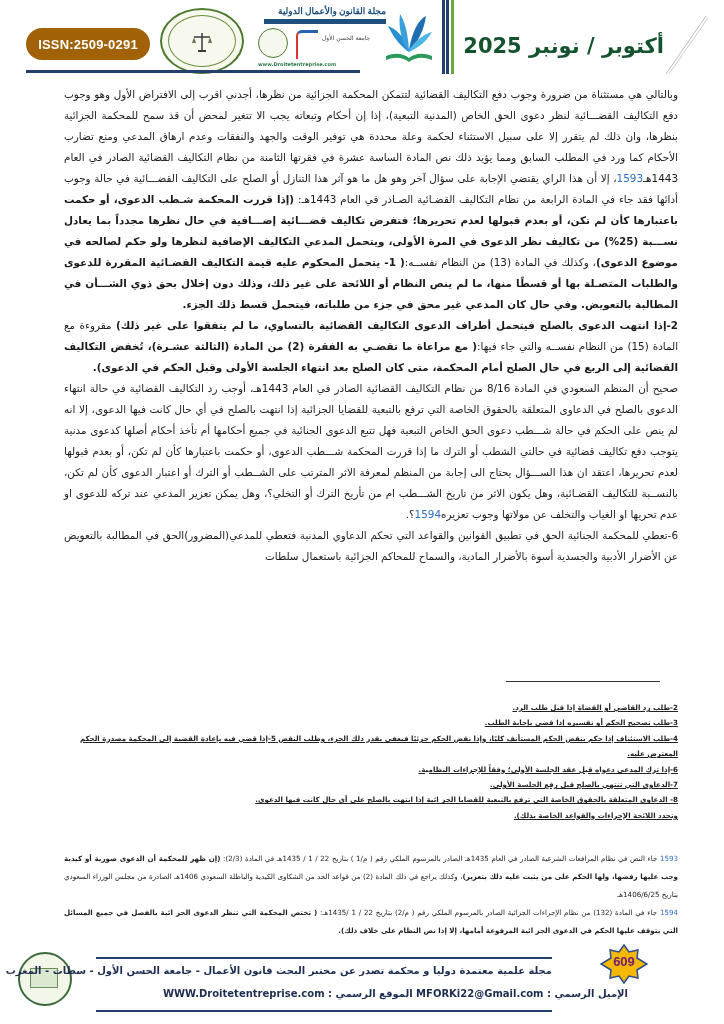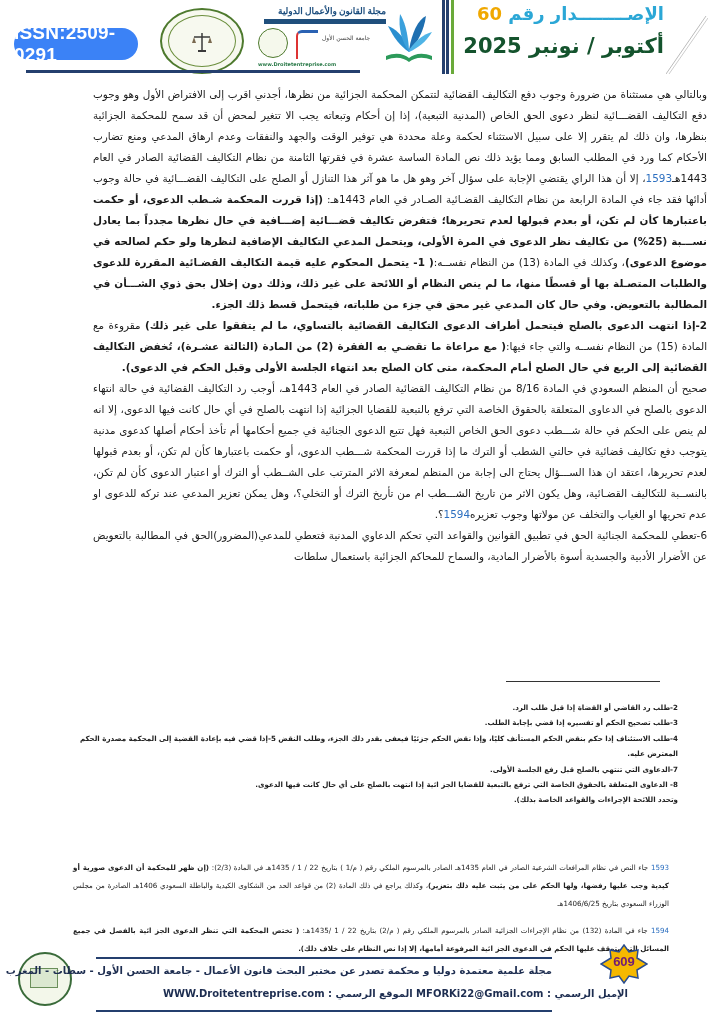--- a/index.html
+++ b/index.html
@@ -1,49 +1,49 @@
 <!DOCTYPE html>
 <html><head>
 <meta charset="utf-8">
 <style>
   html, body { margin:0; padding:0; background:#ffffff; }
   body { width:724px; height:1024px; position:relative; overflow:hidden; font-family:"DejaVu Sans", sans-serif; color:#1a1a1a; }
 
   
   .header { position:absolute; left:0; top:0; width:724px; height:76px; }
-  .issn { position:absolute; left:14px; top:28px; width:124px; height:32px; border-radius:16px; background:#3b82f6; color:#fff; font-family:"Liberation Sans", sans-serif; font-size:19px; font-weight:bold; display:flex; align-items:center; justify-content:center; letter-spacing:0.2px; }
+  .issn { position:absolute; left:26px; top:28px; width:124px; height:32px; border-radius:16px; background:#a16207; color:#fff; font-family:"Liberation Sans", sans-serif; font-size:13px; font-weight:bold; display:flex; align-items:center; justify-content:center; letter-spacing:0.2px; }
   .lab-seal { position:absolute; left:160px; top:8px; width:80px; height:62px; border-radius:50%; border:2px solid #4e7a2e; background:#f7f9ef; }
   .lab-seal .ring { position:absolute; left:6px; top:5px; right:6px; bottom:5px; border-radius:50%; border:1px solid #6b8f3d; }
   .lab-seal .scale { position:absolute; left:28px; top:20px; width:24px; height:24px; }
   .journal-logo { position:absolute; left:256px; top:6px; width:178px; height:60px; }
   .journal-logo .jname { position:absolute; right:48px; top:0; font-size:9px; font-weight:bold; color:#1d4e7e; white-space:nowrap; direction:rtl; font-family:Liberation Serif, serif; }
   .journal-logo .jbar { position:absolute; left:8px; right:48px; top:13px; height:5px; background:#1f4f7c; }
   .journal-logo .mini-seal { position:absolute; left:2px; top:22px; width:28px; height:28px; border-radius:50%; border:1.5px solid #4e7a2e; background:#f5f8ec; }
   .journal-logo .uni-mark { position:absolute; left:40px; top:24px; width:20px; height:26px; border-top:3px solid #2a62b3; border-left:2px solid #d33; border-radius:6px 0 0 0; }
   .journal-logo .uni-name { position:absolute; left:66px; top:28px; font-size:6px; color:#444; direction:rtl; }
   .journal-logo .url { position:absolute; left:2px; top:55px; font-size:5px; color:#2c7b4a; font-weight:bold; font-family:"DejaVu Sans", sans-serif; }
   .journal-logo .book { position:absolute; right:0; top:4px; width:50px; height:56px; }
   .vbars { position:absolute; left:442px; top:0; width:14px; height:74px; }
   .vbars span { position:absolute; top:0; height:74px; width:3px; }
   .issue-line { position:absolute; right:60px; top:3px; font-size:18px; font-weight:bold; color:#2ba7d6; direction:rtl; white-space:nowrap; font-family:"DejaVu Sans", sans-serif; }
   .issue-line .num { color:#f0a800; }
   .date-line { position:absolute; right:60px; top:34px; font-size:21px; font-weight:bold; color:#14532d; direction:rtl; white-space:nowrap; font-family:"DejaVu Sans", sans-serif; }
   .diag { position:absolute; left:666px; top:14px; width:42px; height:62px; }
   .header-rule { position:absolute; left:26px; top:70px; width:334px; height:3px; background:#243f6e; }
 
   
-  .content { position:absolute; left:64px; top:84px; width:614px; direction:rtl; text-align:justify; font-family:"DejaVu Sans", sans-serif; font-size:10.4px; line-height:21px;margin-left:29px; }
+  .content { position:absolute; left:64px; top:84px; width:614px; direction:rtl; text-align:justify; font-family:"DejaVu Sans", sans-serif; font-size:10.4px; line-height:21px; }
   .content p { margin:0; }
   .b { font-weight:bold; }
   .ref { color:#2c6fc0; }
   .fn-rule { position:absolute; right:64px; top:681px; width:154px; height:1px; background:#333; }
   .footnotes { position:absolute; left:64px; top:700px; width:614px; direction:rtl; text-align:right; font-family:"DejaVu Sans", sans-serif; font-size:7.1px; line-height:15.4px; font-weight:bold; color:#222; }
-  .footnotes p { margin:0; }
+  .footnotes p { margin:0;text-decoration:underline; }
   .refnotes { position:absolute; left:64px; top:850px; width:614px; direction:rtl; text-align:justify; font-family:"DejaVu Sans", sans-serif; font-size:7.1px; line-height:18px; color:#222; }
-  .refnotes p { margin:9px; }
+  .refnotes p { margin:0; }
   .refnotes .ref { color:#2c6fc0; }
 
   
   .foot-rule-top { position:absolute; left:96px; top:957px; width:456px; height:2px; background:#243f6e; }
   .foot-rule-bot { position:absolute; left:96px; top:1010px; width:456px; height:2px; background:#243f6e; }
   .foot-line1 { position:absolute; left:96px; top:965px; width:456px; text-align:left; direction:rtl; font-size:10px; font-weight:bold; color:#1d2d50; white-space:nowrap; font-family:"DejaVu Sans", sans-serif; }
   .foot-line2 { position:absolute; left:96px; top:988px; width:532px; text-align:right; direction:rtl; font-size:10px; font-weight:bold; color:#1d2d50; white-space:nowrap; font-family:"DejaVu Sans", sans-serif; }
   .page-badge { position:absolute; left:600px; top:944px; width:48px; height:40px; }
   .page-badge .num { position:absolute; left:0; top:10px; width:48px; text-align:center; font-size:13px; font-weight:bold; color:#701a75; font-family:"Liberation Sans", sans-serif; }
   .foot-seal { position:absolute; left:18px; top:952px; width:50px; height:50px; border-radius:50%; border:2px solid #3a6b3a; background:#f3f7ea; }
@@ -81,24 +81,20 @@
       <path d="M2 46 C12 42 20 44 25 48 C30 44 38 42 48 46 L48 50 C38 46 30 48 25 52 C20 48 12 46 2 50 Z" fill="#2c9a5a"></path>
     </svg>
   </div>
 
   <div class="vbars">
     <span style="left:0; background:#243f6e;"></span>
     <span style="left:4px; background:#243f6e;"></span>
     <span style="left:9px; background:#6aaa3a;"></span>
   </div>
 
-  <div class="issue-line">
-    <span>الإصــــــــدار رقم</span>
-    <span class="num">60</span>
-  </div>
   <div class="date-line">أكتوبر / نونبر 2025</div>
 
   <svg class="diag" viewBox="0 0 42 62">
     <line x1="0" y1="60" x2="40" y2="2" stroke="#bbb" stroke-width="1"></line>
     <line x1="3" y1="60" x2="42" y2="4" stroke="#ccc" stroke-width="1"></line>
   </svg>
 
   <div class="header-rule"></div>
 </div>
 
@@ -114,20 +110,21 @@
   </p>
   <p>6-تعطي للمحكمة الجنائية الحق في تطبيق القوانين والقواعد التي تحكم الدعاوي المدنية فتعطي للمدعي(المضرور)الحق في المطالبة بالتعويض عن الأضرار الأدبية والجسدية أسوة بالأضرار المادية، والسماح للمحاكم الجزائية باستعمال سلطات</p>
 </div>
 
 <div class="fn-rule"></div>
 
 <div class="footnotes">
   <p>2-طلب رد القاضي أو القضاة إذا قبل طلب الرد.</p>
   <p>3-طلب تصحيح الحكم أو تفسيره إذا قضي بإجابة الطلب.</p>
   <p>4-طلب الاستئناف إذا حكم بنقض الحكم المستأنف كليًا، وإذا نقض الحكم جزئيًا فيعفى بقدر ذلك الجزء، وطلب النقض 5-إذا قضي فيه بإعادة القضية إلى المحكمة مصدرة الحكم المعترض عليه.</p>
+  <p>6-إذا ترك المدعي دعواه قبل عقد الجلسة الأولى؛ وفقاً للإجراءات النظامية.</p>
   <p>7-الدعاوى التي تنتهي بالصلح قبل رفع الجلسة الأولى.</p>
   <p>8- الدعاوى المتعلقة بالحقوق الخاصة التي ترفع بالتبعية للقضايا الجز ائية إذا انتهت بالصلح على أي حال كانت فيها الدعوى.</p>
   <p>وتحدد اللائحة الإجراءات والقواعد الخاصة بذلك).</p>
 </div>
 
 <div class="refnotes">
   <p>
     <span class="ref">1593</span><span> جاء النص في نظام المرافعات الشرعية الصادر في العام 1435هـ الصادر بالمرسوم الملكي رقم ( م/1 ) بتاريخ 22 / 1 / 1435هـ في المادة (2/3): </span><span class="b">(إن ظهر للمحكمة أن الدعوى صورية أو كيدية وجب عليها رفضها، ولها الحكم على من يثبت عليه ذلك بتعزير)</span><span>، وكذلك يراجع في ذلك المادة (2) من قواعد الحد من الشكاوى الكيدية والباطلة السعودي 1406هـ الصادرة من مجلس الوزراء السعودي بتاريخ 1406/6/25هـ</span>
   </p>
   <p>

